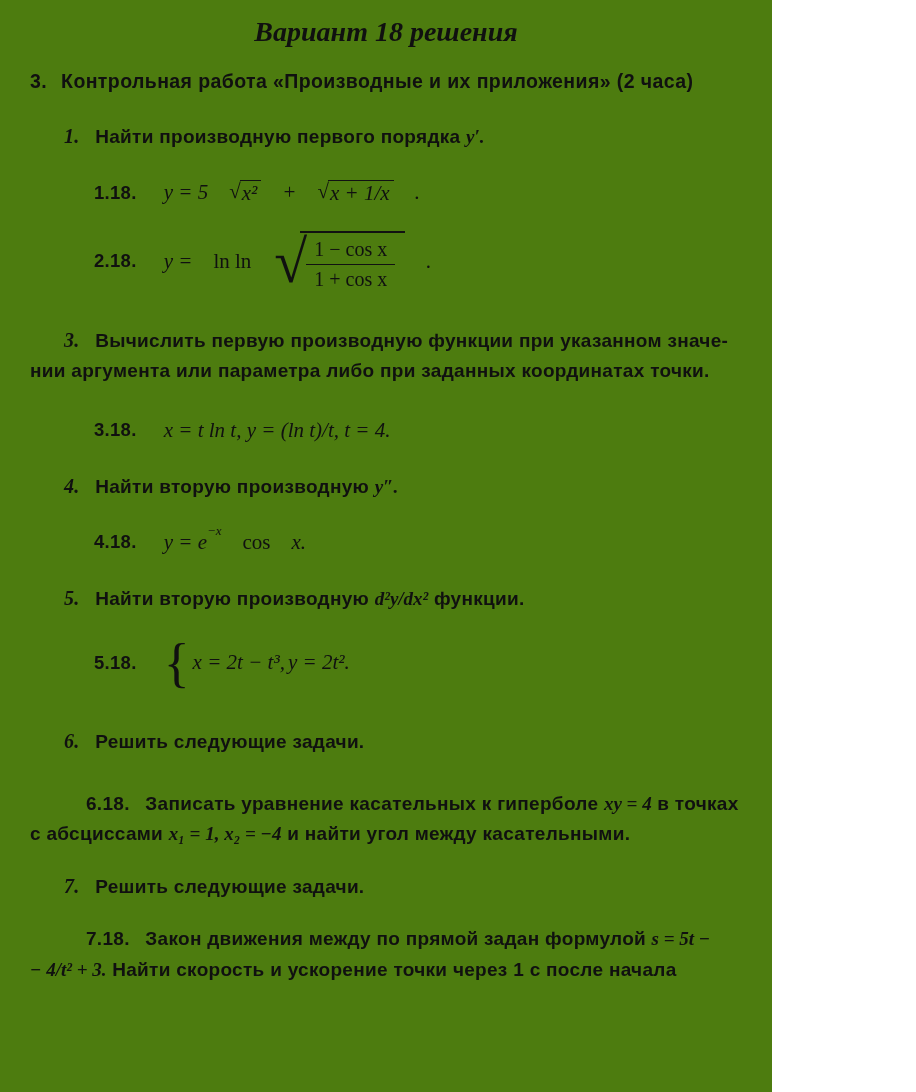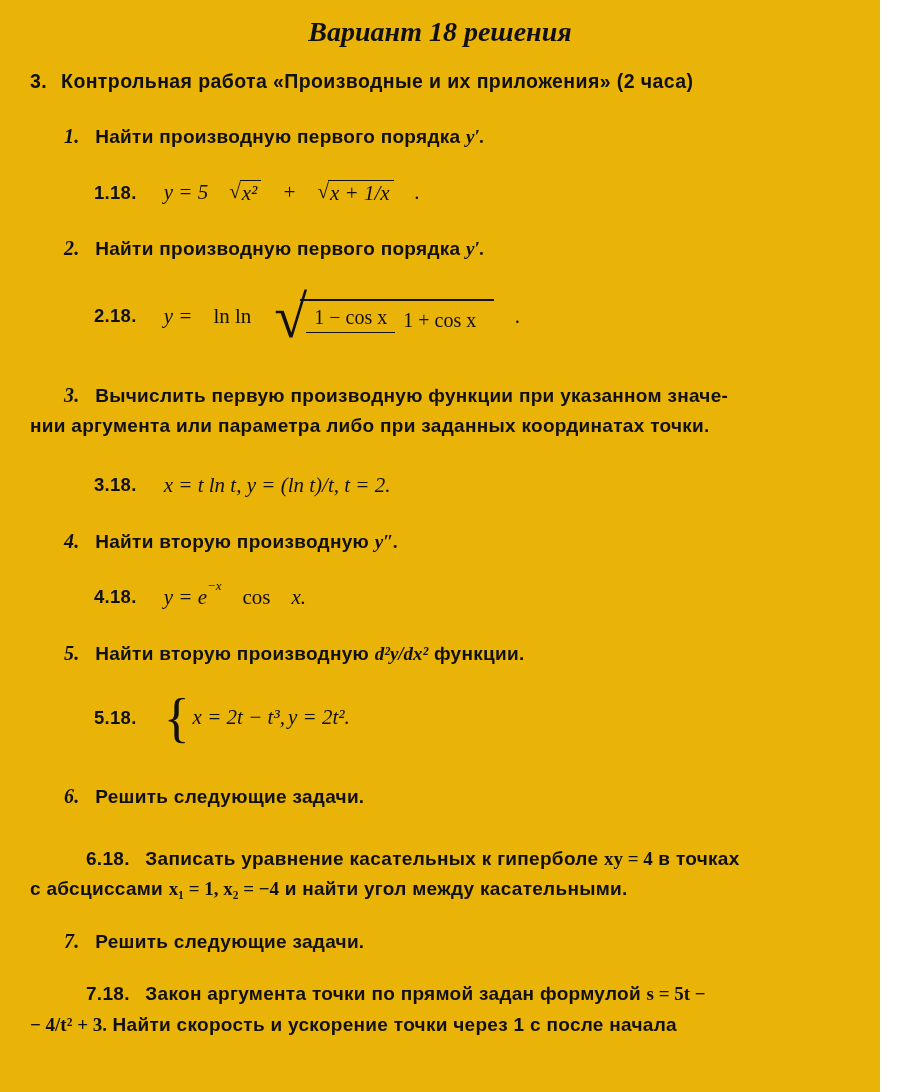--- a/index.html
+++ b/index.html
@@ -1,23 +1,23 @@
 <!DOCTYPE html>
 <html><head>
 <meta charset="utf-8">
 <style>
   * { box-sizing: border-box; }
   html, body { margin: 0; padding: 0; background: #ffffff; }
   .page {
-    width: 880px; height: 1092px;
+    width: 772px; height: 1092px;
     padding: 10px 30px;
     font-family: "Liberation Sans", "DejaVu Sans", sans-serif;
     color: #101010;
     overflow: hidden;
-    background: #eab308;
+    background: #4d7c0f;
   }
   .title {
     text-align: center;
     font-family: "Liberation Serif", "DejaVu Serif", serif;
     font-style: italic;
     font-weight: 700;
     font-size: 28px;
     margin: 6px 0 22px 0;
   }
   .section-line {
@@ -73,21 +73,21 @@
   .rad-big { display: inline-flex; align-items: center; margin-left: 2px; }
   .rad-big .sign-big {
     display: inline-block; font-style: normal;
     font-size: 60px; line-height: 1; transform: translateY(1px);
   }
   .rad-big .cand-big {
     border-top: 2px solid #111;
     padding: 4px 10px 0 6px; margin-left: -7px;
   }
   .frac {
-    display: inline-flex; flex-direction: row;
+    display: inline-flex; flex-direction: column;
     text-align: center; font-style: normal; font-size: 20px;
   }
   .frac .fnum { padding: 0 8px 3px 8px; border-bottom: 1.7px solid #111; }
   .frac .fden { padding: 3px 8px 0 8px; }
 
   .cases { display: inline-flex; align-items: center; }
   .cases .brace {
     font-style: normal; font-size: 54px; line-height: 1;
     margin-right: 3px; font-weight: 400;
   }
@@ -97,21 +97,21 @@
   }
 
   .task-para {
     font-size: 19px; font-weight: 700; letter-spacing: .3px;
     line-height: 1.6; margin-top: 36px;
   }
   .tp-first { margin-left: 56px; }
   .tlabel { margin-right: 10px; }
   .pm {
     font-family: "Liberation Serif", "DejaVu Serif", serif;
-    font-weight: 600; letter-spacing: 0;
+    font-style: italic; font-weight: 600; letter-spacing: 0;
   }
 
   .mt-sm { margin-top: 26px; }
   .mt-md { margin-top: 32px; }
   .mt-lg { margin-top: 40px; }
 </style>
 </head>
 <body>
 
 <div class="page">
@@ -136,25 +136,20 @@
       <span class="cand">x²</span>
     </span>
     <span class="it">+</span>
     <span class="rad">
       <span class="sign">√</span>
       <span class="cand">x + 1/x</span>
     </span>
     <span class="it">.</span>
   </div>
 
-  <div class="stmt">
-    <span class="stmt-num">2.</span>
-    <span>Найти производную первого порядка</span>
-    <span class="m">y′.</span>
-  </div>
 
   <div class="formula mt-sm">
     <span class="flabel">2.18.</span>
     <span class="it">y =</span>
     <span class="fn">ln ln</span>
     <span class="rad-big">
       <span class="sign-big">√</span>
       <span class="cand-big">
         <span class="frac">
           <span class="fnum">1 − cos x</span>
@@ -168,21 +163,21 @@
   <div class="para">
     <div class="p-first">
       <span class="stmt-num">3.</span>
       <span>Вычислить первую производную функции при указанном значе-</span>
     </div>
     <div>нии аргумента или параметра либо при заданных координатах точки.</div>
   </div>
 
   <div class="formula mt-md">
     <span class="flabel">3.18.</span>
-    <span class="it">x = t ln t,  y = (ln t)/t,  t = 2.</span>
+    <span class="it">x = t ln t,  y = (ln t)/t,  t = 4.</span>
   </div>
 
   <div class="stmt">
     <span class="stmt-num">4.</span>
     <span>Найти вторую производную</span>
     <span class="m">y″.</span>
   </div>
 
   <div class="formula mt-md">
     <span class="flabel">4.18.</span>
@@ -232,21 +227,21 @@
   </div>
 
   <div class="stmt mt-sm">
     <span class="stmt-num">7.</span>
     <span>Решить следующие задачи.</span>
   </div>
 
   <div class="task-para mt-sm">
     <div class="tp-first">
       <span class="tlabel">7.18.</span>
-      <span>Закон аргумента точки по прямой задан формулой</span>
+      <span>Закон движения между по прямой задан формулой</span>
       <span class="pm">s = 5t −</span>
     </div>
     <div>
       <span class="pm">− 4/t² + 3.</span>
       <span>Найти скорость и ускорение точки через 1 с после начала</span>
     </div>
   </div>
 
 </div>
 

